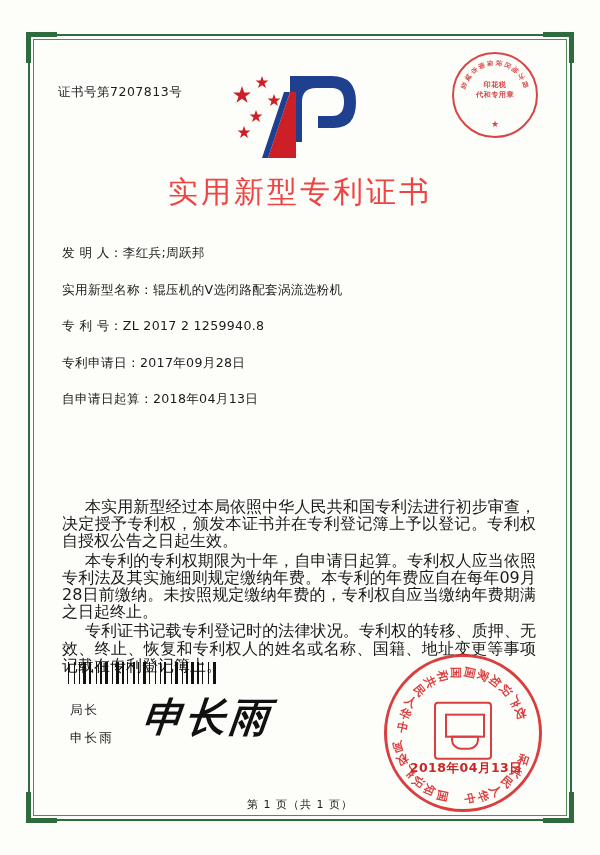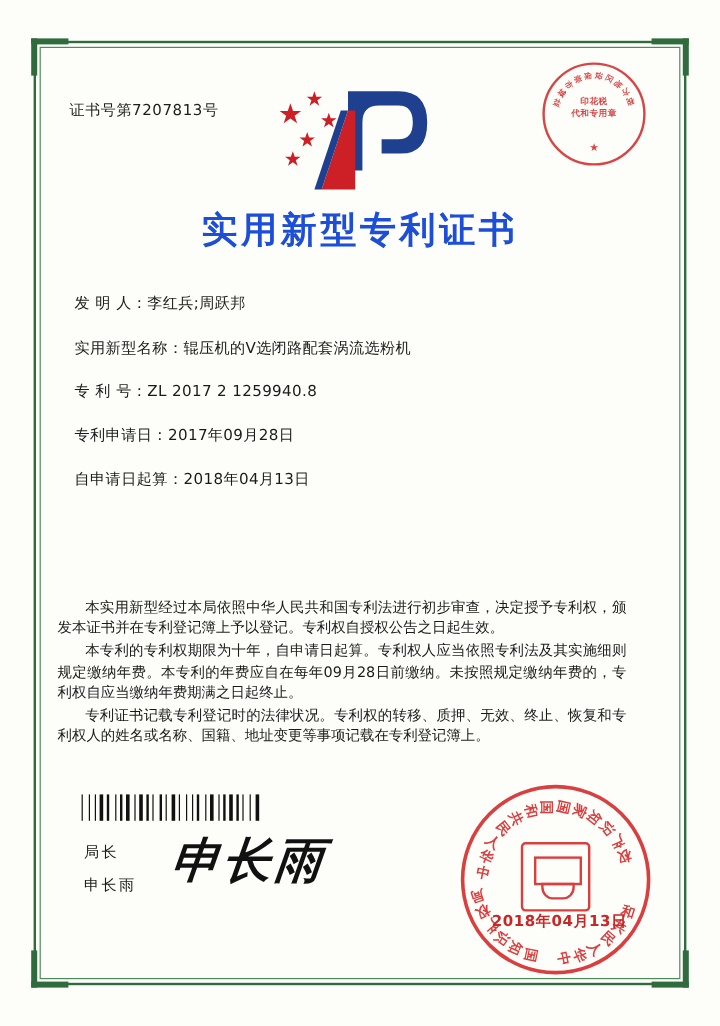--- a/index.html
+++ b/index.html
@@ -115,23 +115,23 @@
   }
 
   
   .doc-title {
     position: absolute;
     left: 0;
     top: 172px;
     width: 600px;
     text-align: center;
     font-size: 30px;
-    font-weight: bold;
+    font-weight: normal;
     letter-spacing: 3px;
-    color: #1d4ed8;
+    color: #ef4444;
   }
 
   
   .fields {
     position: absolute;
     left: 62px;
     top: 244px;
     width: 470px;
   }
   .field-row {
@@ -157,24 +157,24 @@
     font-size: 9px;
     line-height: 13px;
     color: #cfd8cf;
     letter-spacing: 0.5px;
     opacity: 0.85;
   }
 
   
   .body-text {
     position: absolute;
-    left: 48px;
+    left: 62px;
     top: 498px;
     width: 474px;
-    font-size: 12px;
+    font-size: 16px;
     line-height: 17.2px;
     color: #1a1a1a;
     text-align: justify;
   }
   .body-text p {
     margin: 0 0 2px 0;
     text-indent: 23px;
   }
 
   
@@ -405,13 +405,14 @@
       <span style="transform:rotate(-144deg) translate(0,-60px) rotate(-90deg)">识</span>
       <span style="transform:rotate(-132deg) translate(0,-60px) rotate(-90deg)">产</span>
       <span style="transform:rotate(-120deg) translate(0,-60px) rotate(-90deg)">权</span>
       <span style="transform:rotate(-108deg) translate(0,-60px) rotate(-90deg)">局</span>
     </div>
     <div class="emblem"></div>
   </div>
 
   <div class="seal-date">2018年04月13日</div>
 
+  <div class="footer">第 1 页（共 1 页）</div>
 </div>
 
 </body></html>

